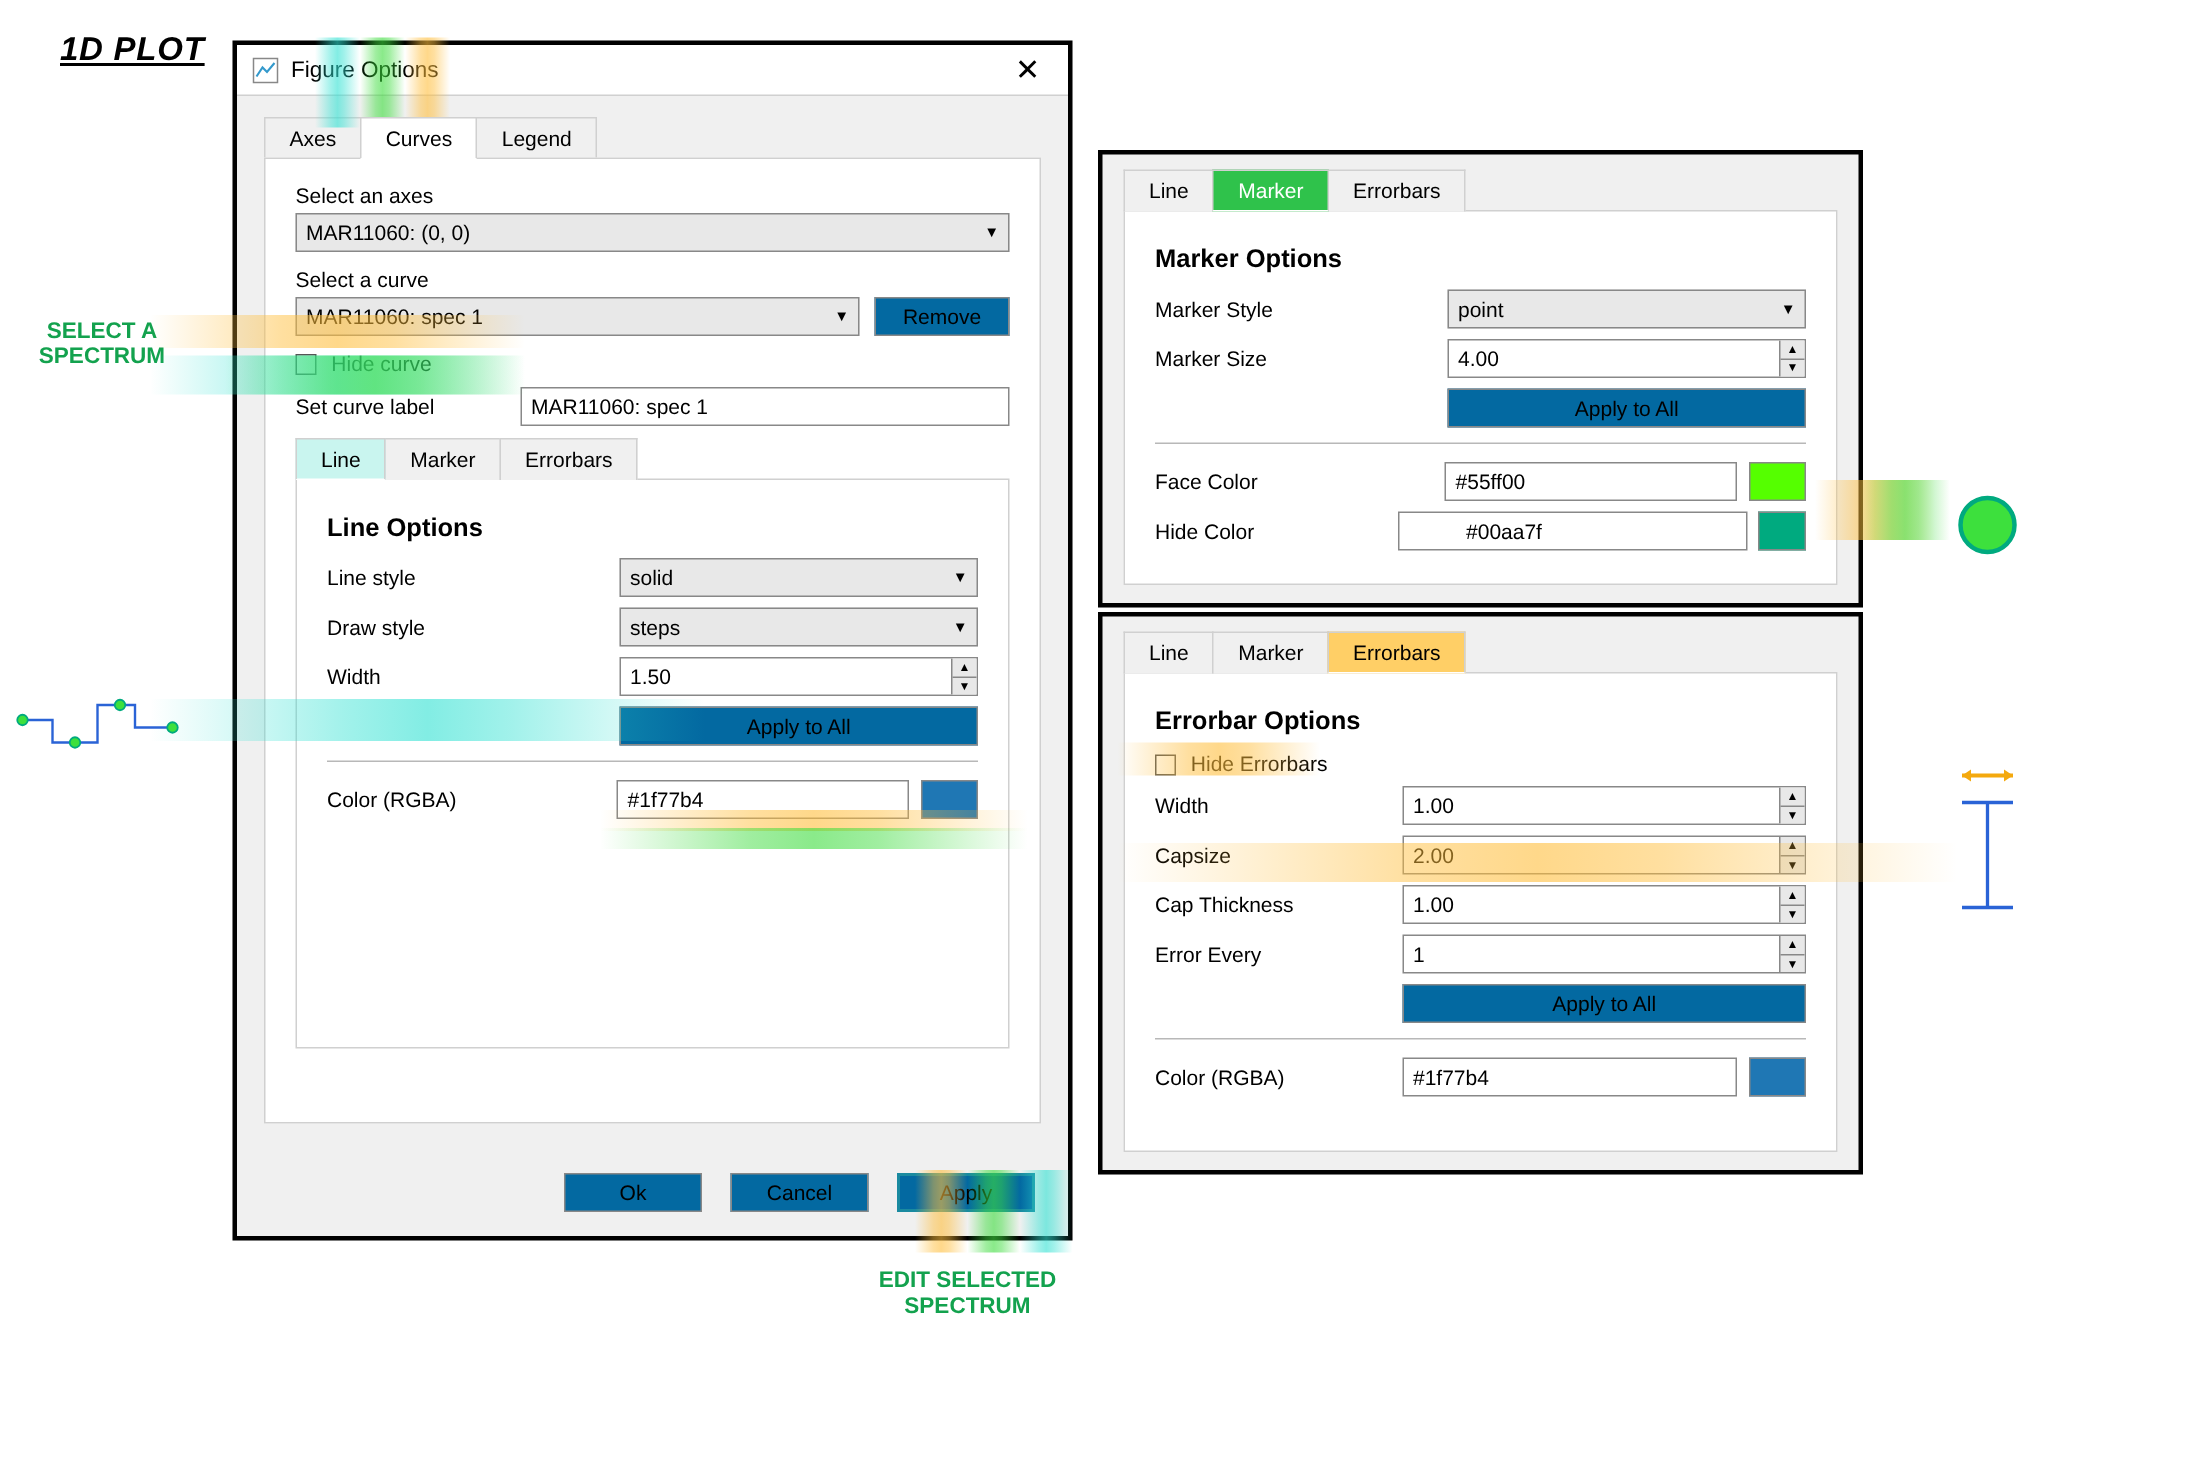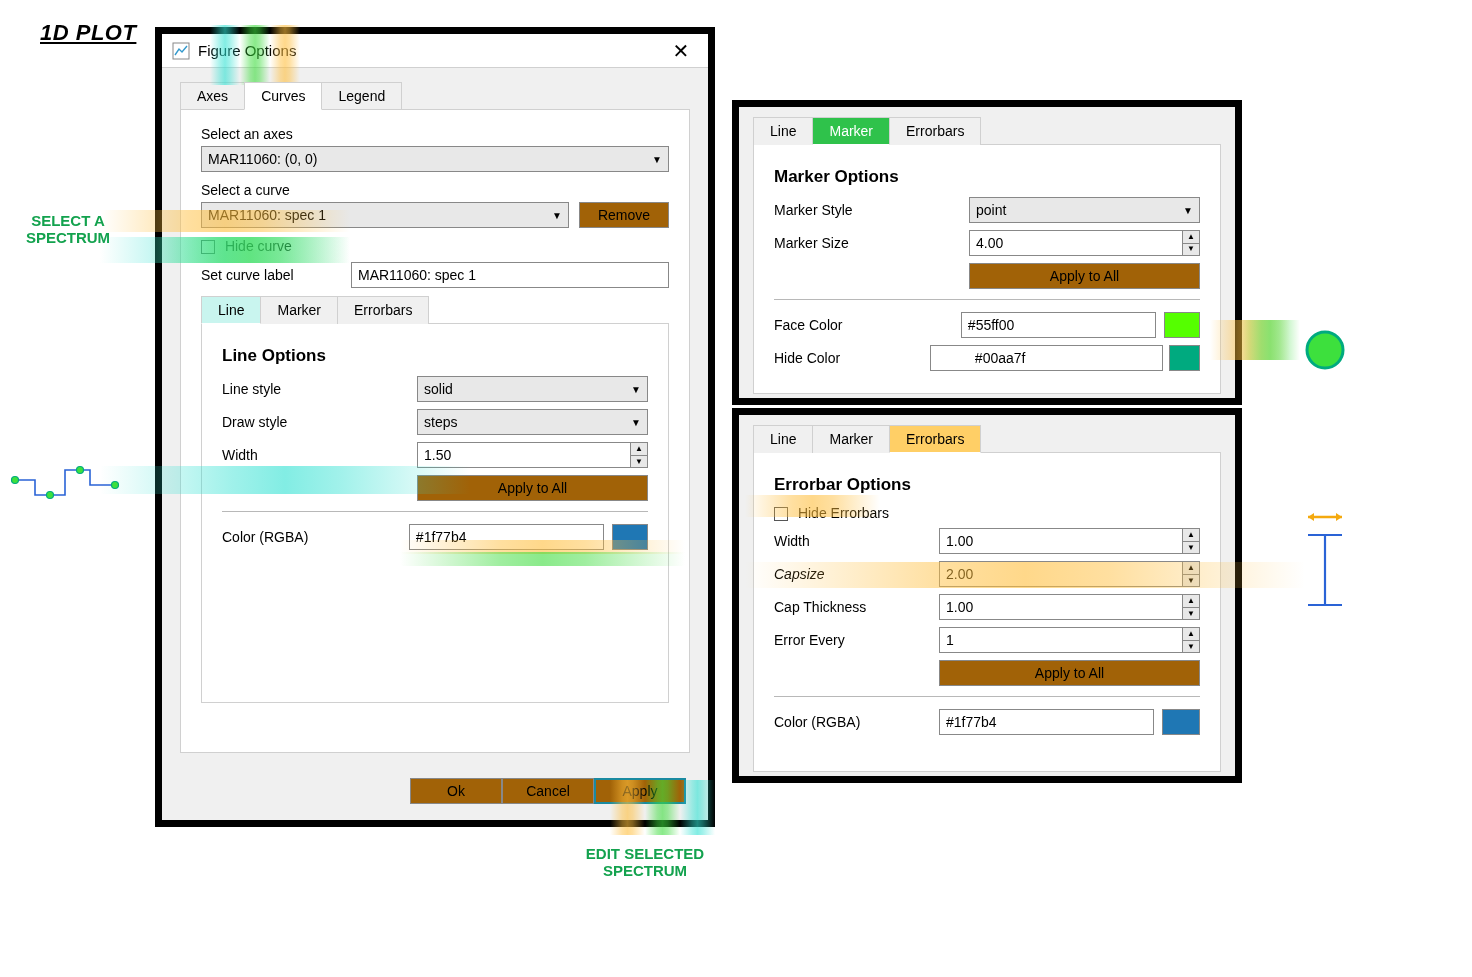--- a/index.html
+++ b/index.html
@@ -1,39 +1,39 @@
 <!DOCTYPE html>
 <html><head>
 <meta charset="utf-8">
 <style>
   * { box-sizing: border-box; font-family: "Segoe UI", Arial, sans-serif; }
   body { margin:0; width:1472px; height:977px; background:#fff; position:relative; font-size:14px; color:#000; }
   .title1d { position:absolute; left:40px; top:20px; font-style:italic; font-weight:700; font-size:22px; text-decoration:underline; letter-spacing:.5px; }
   .anno { position:absolute; font-weight:600; font-size:15px; color:#13a24e; line-height:1.15; text-align:center; }
-  .dialog { position:absolute; border:7px solid #000000; background:#f0f0f0; }
+  .dialog { position:absolute; border:3px solid #000000; background:#f0f0f0; }
   .titlebar { height:34px; display:flex; align-items:center; padding:0 10px; background:#fff; border-bottom:1px solid #d0d0d0; }
   .titlebar .ticon { width:18px; height:18px; margin-right:8px; display:inline-block; }
   .titlebar .ttxt { flex:1; font-size:15px; }
   .titlebar .close { font-size:20px; width:34px; text-align:center; cursor:default; }
   .tabs { display:flex; gap:0; position:relative; }
   .tab { background:#f0f0f0; border:1px solid #d0d0d0; border-bottom:none; padding:5px 16px; font-size:14px; position:relative; }
   .tab + .tab { margin-left:-1px; }
   .tab.active { background:#fff; z-index:2; border-bottom:1px solid #fff; }
   .panel { background:#fff; border:1px solid #d0d0d0; padding:16px 20px; margin-top:-1px; }
   .row { display:flex; align-items:center; margin:7px 0; }
   .lbl { width:195px; font-size:14px; }
   .input, .select, .spin, .btn { height:26px; border:1px solid #888; background:#e8e8e8; padding:2px 6px; font-size:14px; }
   .input { background:#fff; }
   .select { display:flex; align-items:center; justify-content:space-between; background:#e8e8e8; }
   .chev { font-size:10px; padding-left:6px; }
   .spin { display:flex; align-items:center; background:#fff; position:relative; padding-right:18px; }
   .spin .sctl { position:absolute; right:0; top:0; bottom:0; width:17px; border-left:1px solid #888; background:#e8e8e8; display:flex; flex-direction:column; font-size:8px; text-align:center; line-height:1; }
   .spin .sctl span { flex:1; display:flex; align-items:center; justify-content:center; }
   .spin .sctl span:first-child { border-bottom:1px solid #888; }
-  .btn { background:#a16207; min-width:80px; text-align:center; display:inline-flex; align-items:center; justify-content:center; }
+  .btn { background:#0369a1; min-width:80px; text-align:center; display:inline-flex; align-items:center; justify-content:center; }
   .swatch { width:38px; height:26px; border:1px solid #888; }
   .sect { font-weight:700; font-size:17px; margin:6px 0 10px; }
   hr.div { border:none; border-top:1px solid #b8b8b8; margin:10px 0 12px; }
   .cb { width:14px; height:14px; border:1px solid #555; display:inline-block; vertical-align:middle; margin-right:6px; background:#fff; }
   .hl { position:absolute; pointer-events:none; opacity:.75; }
   .hl.cyan { background:linear-gradient(90deg, rgba(47,225,210,0) 0%, rgba(47,225,210,.6) 35%, rgba(47,225,210,.8) 50%, rgba(47,225,210,.6) 65%, rgba(47,225,210,0) 100%); }
   .hl.green { background:linear-gradient(90deg, rgba(60,220,60,0) 0%, rgba(60,220,60,.65) 35%, rgba(60,220,60,.8) 50%, rgba(60,220,60,.65) 65%, rgba(60,220,60,0) 100%); }
   .hl.amber { background:linear-gradient(90deg, rgba(255,190,60,0) 0%, rgba(255,190,60,.65) 35%, rgba(255,190,60,.8) 50%, rgba(255,190,60,.65) 65%, rgba(255,190,60,0) 100%); }
   .ticon svg { width:18px; height:18px; }
   .applyborder { border:2px solid #1a8aa0 !important; }
@@ -134,21 +134,21 @@
         <div class="row">
           <span class="lbl">Color (RGBA)</span>
           <input class="input" style="flex: 1 1 0%;" value="#1f77b4">
           <span style="width:8px;"></span>
           <span class="swatch" style="background:#1f77b4"></span>
         </div>
       </div>
     </div>
   </div>
 
-  <div style="position:absolute; right:22px; bottom:16px; display:flex; gap:0;">
+  <div style="position:absolute; right:22px; bottom:16px; display:flex; gap:19px;">
     <div class="btn" style="width:92px;">Ok</div>
     <div class="btn" style="width:92px;">Cancel</div>
     <div class="btn applyborder" style="width:92px;">Apply</div>
   </div>
 </div>
 
 <div class="dialog" style="left:732px; top:100px; width:510px; height:305px;">
   <div style="padding:10px 14px 0;">
     <div class="tabs">
       <div class="tab">Line</div>
@@ -212,21 +212,21 @@
         <span class="lbl" style="width:165px;">Width</span>
         <div class="spin" style="flex:1;">
           <span>1.00</span>
           <span class="sctl">
               <span>▲</span>
               <span>▼</span>
             </span>
         </div>
       </div>
       <div class="row">
-        <span class="lbl" style="width:165px;font-style:italic;">Capsize</span>
+        <span class="lbl" style="width:165px;">Capsize</span>
         <div class="spin" style="flex:1;">
           <span>2.00</span>
           <span class="sctl">
               <span>▲</span>
               <span>▼</span>
             </span>
         </div>
       </div>
       <div class="row">
         <span class="lbl" style="width:165px;">Cap Thickness</span>

